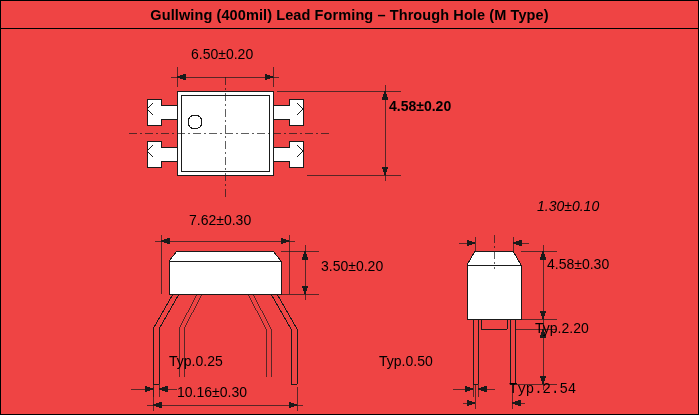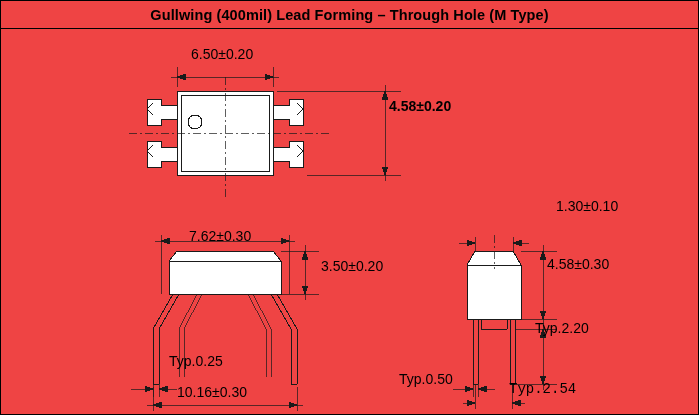--- a/index.html
+++ b/index.html
@@ -233,32 +233,32 @@
           </g>
         </g>
 
       </g>
     </svg>
 
     <span class="dimlabel" style="left:190px; top:18px;">6.50±0.20</span>
 
     <span class="dimlabel" style="left:388px; top:70px;font-weight:bold;">4.58±0.20</span>
 
-    <span class="dimlabel" style="left:188px; top:200px;">7.62±0.30</span>
+    <span class="dimlabel" style="left:188px; top:184px;">7.62±0.30</span>
 
     <span class="dimlabel" style="left:308px; top:230px;margin-left:12px;">3.50±0.20</span>
 
     <span class="dimlabel" style="left:168px; top:325px;">Typ.0.25</span>
 
     <span class="dimlabel" style="left:176px; top:356px;">10.16±0.30</span>
 
-    <span class="dimlabel" style="left:555px; top:170px;">1.30±0.10</span>
+    <span class="dimlabel" style="left:536px; top:170px;font-style:italic;">1.30±0.10</span>
 
     <span class="dimlabel" style="left:546px; top:228px;">4.58±0.30</span>
 
     <span class="dimlabel" style="left:534px; top:292px;">Typ.2.20</span>
 
-    <span class="dimlabel" style="left:378px; top:343px;margin-left:20px;">Typ.0.50</span>
+    <span class="dimlabel" style="left:378px; top:325px;">Typ.0.50</span>
 
     <span class="dimlabel" style="left:508px; top:353px;font-family:Liberation Mono, monospace;">Typ.2.54</span>
 
   </div>
 </div>
 
 </body></html>

